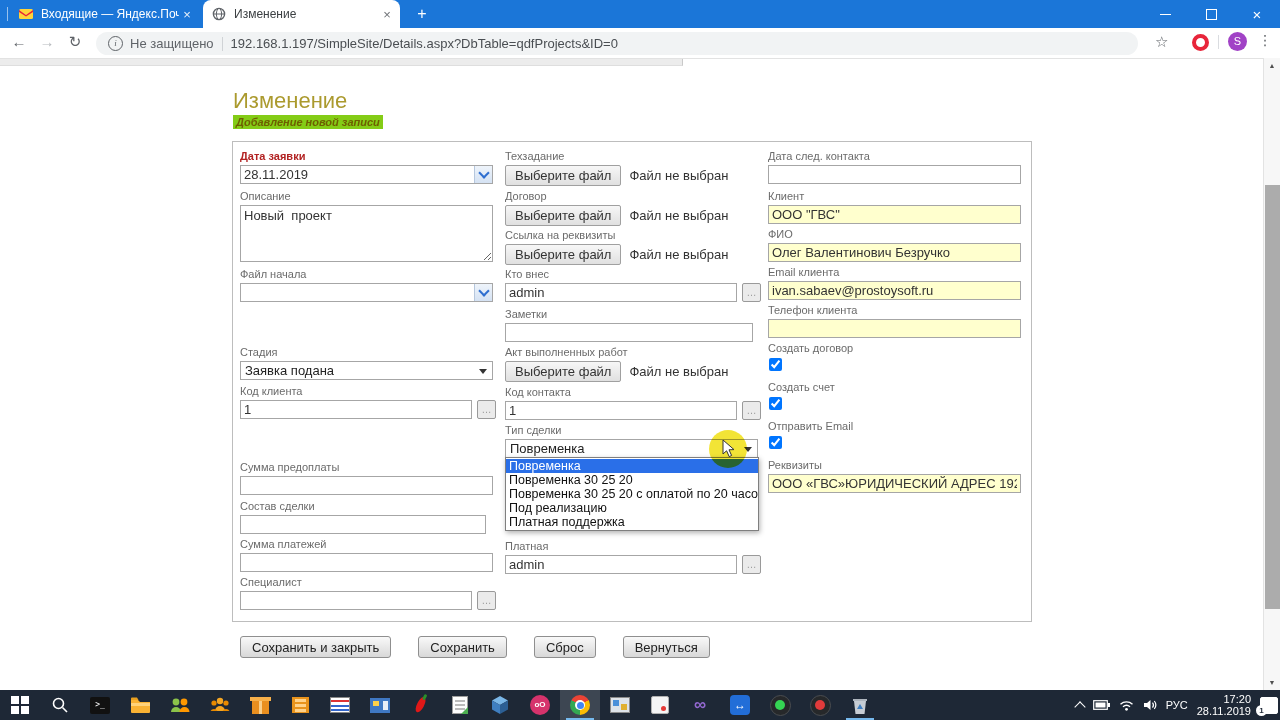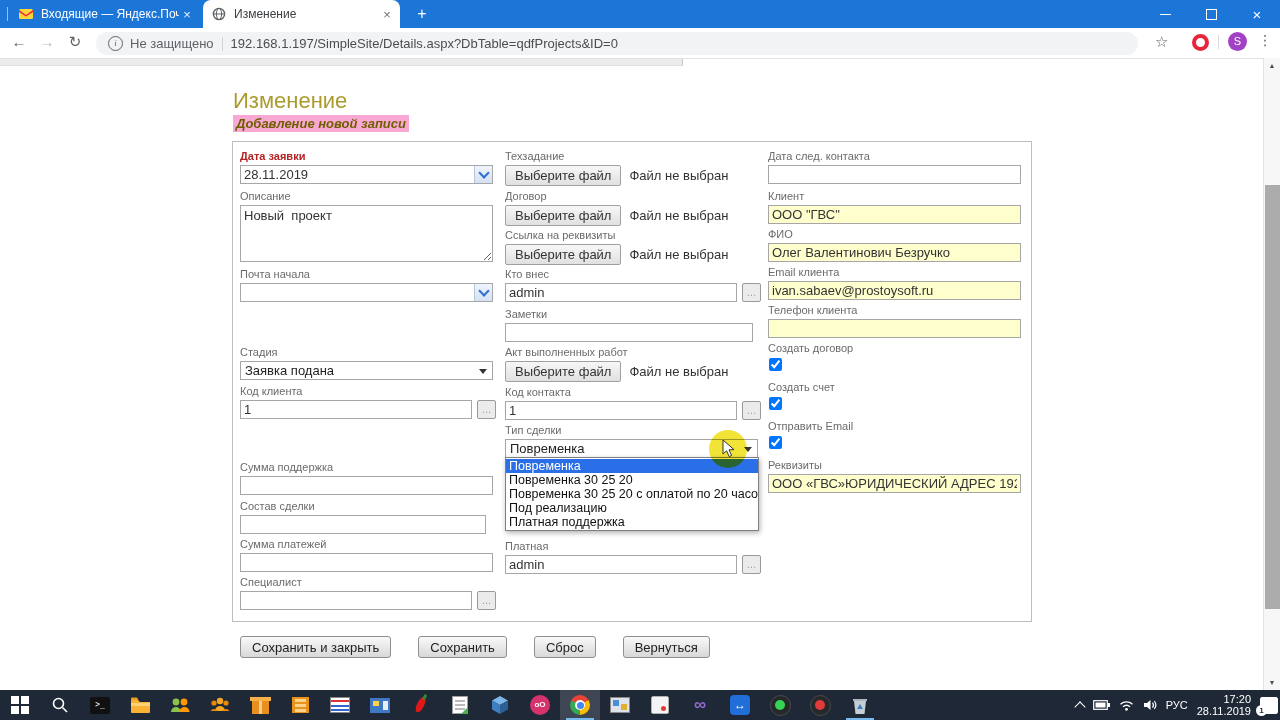--- a/index.html
+++ b/index.html
@@ -36,22 +36,22 @@
   .ext-o{position:absolute;left:1192px;top:34px;width:16px;height:16px;border-radius:50%;border:4.5px solid #e8253a;box-sizing:border-box;background:#fff;width:17px;height:17px;}
   .pdiv{position:absolute;left:1218px;top:35px;width:1px;height:14px;background:#dadce0;}
   .avatar{position:absolute;left:1228px;top:32px;width:19px;height:19px;border-radius:50%;background:#a142c6;
           color:#fff;font-size:11px;line-height:19px;text-align:center;}
   .menu3{position:absolute;left:1258px;top:32px;font-size:14px;color:#5f6368;letter-spacing:0;}
 
   
   .strip{position:absolute;left:0;top:59px;width:683px;height:7px;background:#ececec;
          border-right:1px solid #c9c9c9;border-bottom:1px solid #dedede;box-sizing:border-box;}
   .pgtitle{position:absolute;left:233px;top:88px;font-size:22px;color:#ab9a2e;}
-  .pgsub{position:absolute;left:233px;top:115px;font-size:13px;font-style:italic;font-weight:bold;
-         color:#6e5f00;background:#f9a8d4;padding:1px 3px;}
+  .pgsub{position:absolute;left:233px;top:115px;font-size:11px;font-style:italic;font-weight:bold;
+         color:#6e5f00;background:#84cc16;padding:1px 3px;}
   .formbox{position:absolute;left:232px;top:141px;width:800px;height:481px;border:1px solid #bdbdbd;background:#fff;box-sizing:border-box;}
 
   .fld{position:absolute;}
   .lbl{font-size:11px;color:#6b6b6b;margin-bottom:3px;white-space:nowrap;height:12px;}
   .lbl-req{color:#b22222;font-weight:bold;}
   input.ctl,textarea.ctl{border:1px solid #a6a6a6;font-size:13px;color:#333;padding:0 3px;box-sizing:border-box;
         font-family:"Liberation Sans",sans-serif;background:#fff;display:block;outline:none;}
   input.ctl{height:19px;width:253px;}
   input.w232{width:232px;} input.w246{width:246px;} input.w248{width:248px;}
   input.yellow{background:#ffffce;}
@@ -211,21 +211,21 @@
         </span>
     </div>
   </div>
 
   <div class="fld" style="left:240px;top:190px">
     <div class="lbl">Описание</div>
     <textarea class="ctl" style="">Новый  проект</textarea>
   </div>
 
   <div class="fld" style="left:240px;top:268px">
-    <div class="lbl">Почта начала</div>
+    <div class="lbl">Файл начала</div>
     <div class="combo">
       <input class="ctl" value="" style="">
       <span class="combo-btn">
           <i class="chev"></i>
         </span>
     </div>
   </div>
 
 
   <div class="fld" style="left:240px;top:346px">
@@ -237,21 +237,21 @@
   </div>
 
   <div class="fld" style="left:240px;top:385px">
     <div class="lbl">Код клиента</div>
     <input class="ctl w232" value="1" style="">
     <button class="dots">…</button>
   </div>
 
 
   <div class="fld" style="left:240px;top:461px">
-    <div class="lbl">Сумма поддержка</div>
+    <div class="lbl">Сумма предоплаты</div>
     <input class="ctl" value="" style="">
   </div>
 
   <div class="fld" style="left:240px;top:500px">
     <div class="lbl">Состав сделки</div>
     <input class="ctl w246" value="" style="">
   </div>
 
   <div class="fld" style="left:240px;top:538px">
     <div class="lbl">Сумма платежей</div>

